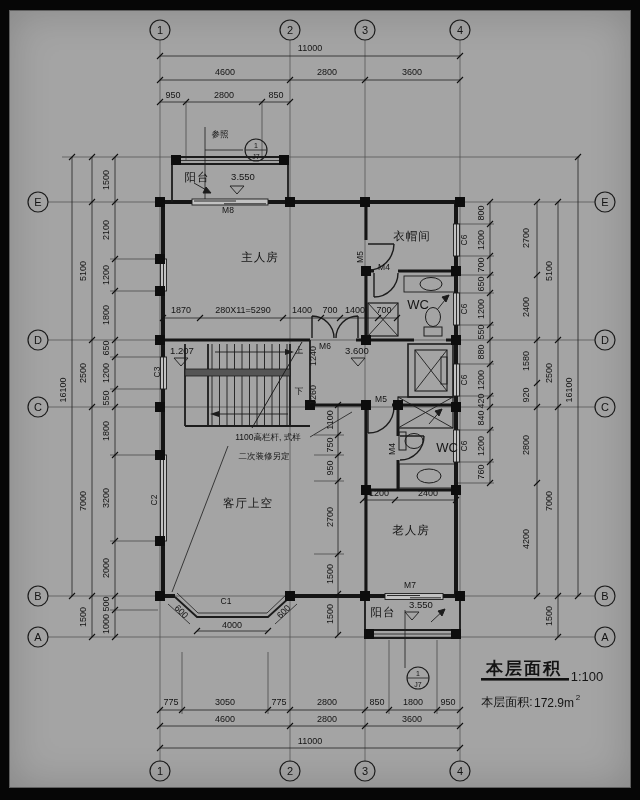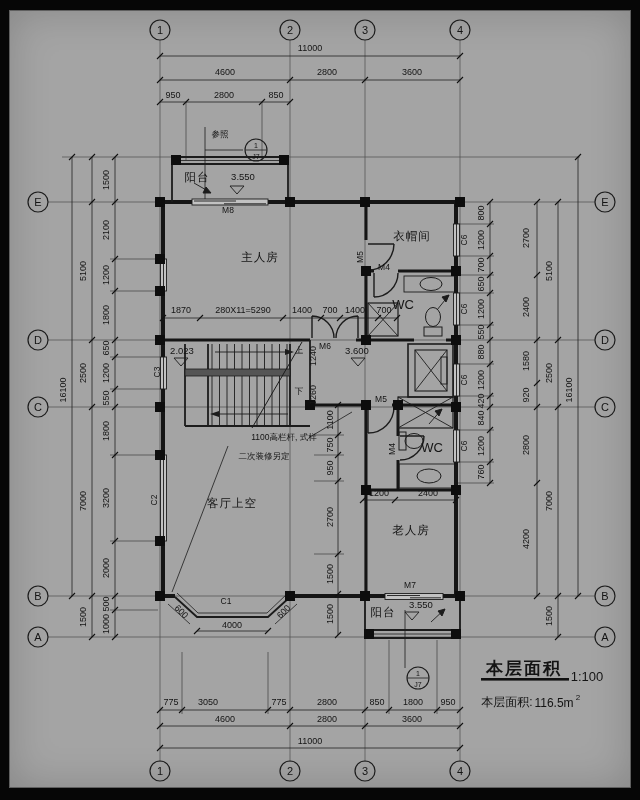--- a/index.html
+++ b/index.html
@@ -7,21 +7,21 @@
          font-family:"Liberation Sans","DejaVu Sans",sans-serif;}
   #paper{position:absolute;left:9px;top:10px;width:620px;height:776px;background:#a4a4a4;
          border:1px solid #5f5f5f;box-shadow:inset 0 0 40px rgba(0,0,0,.18);}
   svg{position:absolute;left:0;top:0;}
   .t{position:absolute;transform:translate(-50%,-50%);font-size:9px;line-height:1;color:#141414;white-space:nowrap;}
   .r{transform:translate(-50%,-50%) rotate(-90deg);}
   .r45{transform:translate(-50%,-50%) rotate(45deg);}
   .rm45{transform:translate(-50%,-50%) rotate(-45deg);}
   .ax{font-size:11px;}
   .cn{font-size:11.5px;letter-spacing:1px;}
-  .wc{font-size:13px;}
+  .wc{font-size:13px;margin-left:15px;}
   .lvl{font-size:9.5px;}
   .mk{font-size:8.5px;}
   .small{font-size:7px;}
   .title{font-size:17px;font-weight:bold;letter-spacing:2px;}
   .scale{font-size:13px;}
   .area{font-size:12px;}
   .sup{font-size:8px;}
 </style>
 </head>
 <body>
@@ -356,21 +356,21 @@
 
   <span class="t" style="left:310px;top:48px">11000</span>
   <span class="t" style="left:225px;top:72px">4600</span>
   <span class="t" style="left:327px;top:72px">2800</span>
   <span class="t" style="left:412px;top:72px">3600</span>
   <span class="t" style="left:173px;top:95px">950</span>
   <span class="t" style="left:224px;top:95px">2800</span>
   <span class="t" style="left:276px;top:95px">850</span>
 
   <span class="t" style="left:171px;top:702px">775</span>
-  <span class="t" style="left:208px;top:702px">3050</span>
+  <span class="t" style="left:225px;top:702px">3050</span>
   <span class="t" style="left:279px;top:702px">775</span>
   <span class="t" style="left:327px;top:702px">2800</span>
   <span class="t" style="left:377px;top:702px">850</span>
   <span class="t" style="left:413px;top:702px">1800</span>
   <span class="t" style="left:448px;top:702px">950</span>
   <span class="t" style="left:225px;top:719px">4600</span>
   <span class="t" style="left:327px;top:719px">2800</span>
   <span class="t" style="left:412px;top:719px">3600</span>
   <span class="t" style="left:310px;top:741px">11000</span>
 
@@ -430,29 +430,29 @@
   <span class="t r" style="left:330px;top:614px">1500</span>
   <span class="t" style="left:379px;top:493px">1200</span>
   <span class="t" style="left:428px;top:493px">2400</span>
   <span class="t r45" style="left:181px;top:612px">600</span>
   <span class="t" style="left:232px;top:625px">4000</span>
   <span class="t rm45" style="left:284px;top:612px">600</span>
   <span class="t r" style="left:313px;top:356px">1240</span>
   <span class="t r" style="left:313px;top:395px">1260</span>
 
   <span class="t lvl" style="left:243px;top:177px">3.550</span>
-  <span class="t lvl" style="left:182px;top:351px">2.023</span>
+  <span class="t lvl" style="left:182px;top:351px">1.207</span>
   <span class="t lvl" style="left:357px;top:351px">3.600</span>
   <span class="t lvl" style="left:421px;top:605px">3.550</span>
 
   <span class="t cn" style="left:260px;top:258px">主人房</span>
   <span class="t cn" style="left:412px;top:237px">衣帽间</span>
   <span class="t wc" style="left:403px;top:304px">WC</span>
   <span class="t wc" style="left:432px;top:447px">WC</span>
-  <span class="t cn" style="left:232px;top:504px">客厅上空</span>
+  <span class="t cn" style="left:248px;top:504px">客厅上空</span>
   <span class="t cn" style="left:411px;top:531px">老人房</span>
   <span class="t cn" style="left:197px;top:178px">阳台</span>
   <span class="t cn" style="left:383px;top:613px">阳台</span>
 
   <span class="t mk" style="left:228px;top:210px">M8</span>
   <span class="t mk r" style="left:360px;top:257px">M5</span>
   <span class="t mk" style="left:384px;top:267px">M4</span>
   <span class="t mk" style="left:325px;top:346px">M6</span>
   <span class="t mk" style="left:381px;top:399px">M5</span>
   <span class="t mk r" style="left:392px;top:449px">M4</span>
@@ -467,22 +467,22 @@
   <span class="t mk r" style="left:464px;top:446px">C6</span>
 
   <span class="t mk" style="left:299px;top:350px">上</span>
   <span class="t mk" style="left:299px;top:391px">下</span>
 
   <span class="t mk" style="left:220px;top:134px">参照</span>
   <span class="t small" style="left:256px;top:145px">1</span>
   <span class="t small" style="left:256px;top:156px">J7</span>
   <span class="t small" style="left:418px;top:673px">1</span>
   <span class="t small" style="left:418px;top:684px">J7</span>
-  <span class="t mk" style="left:284px;top:437px">1100高栏杆, 式样</span>
+  <span class="t mk" style="left:268px;top:437px">1100高栏杆, 式样</span>
   <span class="t mk" style="left:264px;top:456px">二次装修另定</span>
 
   <span class="t title" style="left:524px;top:668px">本层面积</span>
   <span class="t scale" style="left:587px;top:676px">1:100</span>
   <span class="t area" style="left:507px;top:702px">本层面积:</span>
-  <span class="t area" style="left:554px;top:703px">116.5m</span>
+  <span class="t area" style="left:554px;top:703px">172.9m</span>
   <span class="t sup" style="left:578px;top:698px">2</span>
  </div>
 </div>
 
 </body></html>

